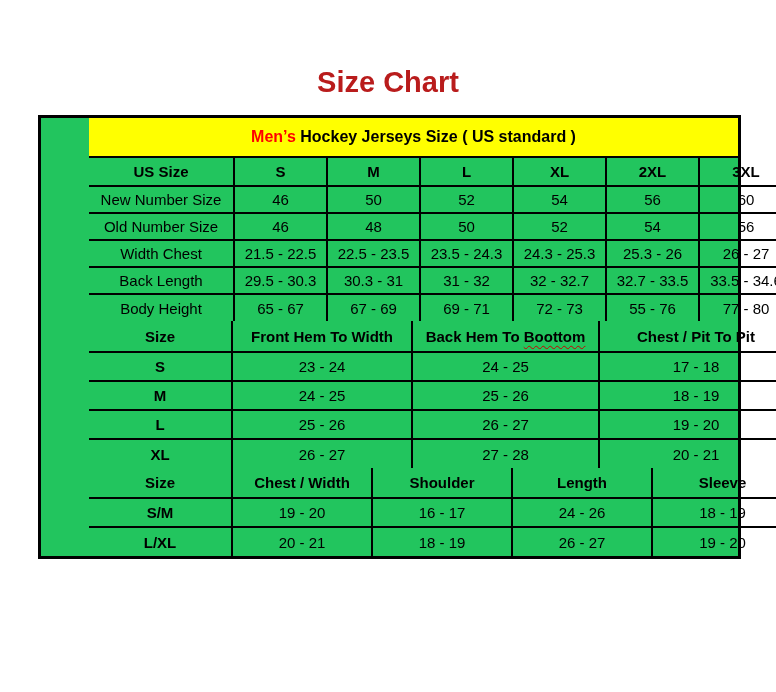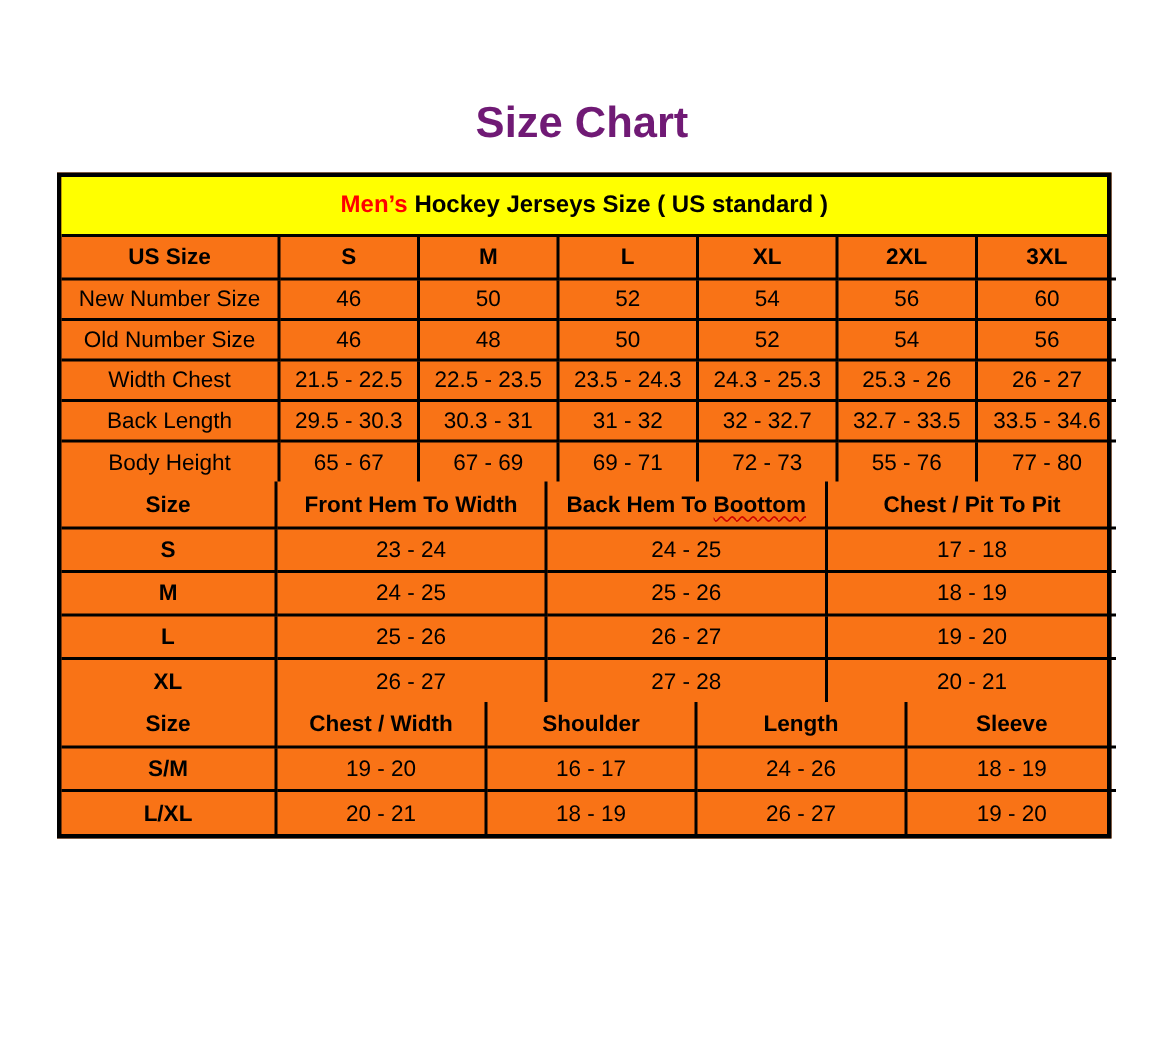--- a/index.html
+++ b/index.html
@@ -4,29 +4,30 @@
 <style>
   * { box-sizing: border-box; margin: 0; padding: 0; }
   html, body { width: 776px; height: 692px; background: #ffffff; }
   body { font-family: "Liberation Sans", sans-serif; color: #000; }
 
   .title {
     padding-top: 66px;
     text-align: center;
     font-size: 29px;
     font-weight: bold;
-    color: #701a75;
+    color: #b91c1c;
     letter-spacing: 0px;
   }
 
   .chart {
     width: 703px;
     margin: 16px auto 0 38px;
     border: 3px solid #000;
-    background: #f97316;
+    background: #22c55e;
+    padding-left: 48px;
   }
 
   .band {
     background: #FFFF00;
     text-align: center;
     font-weight: bold;
     font-size: 16px;
     padding: 5px 0;
     border-bottom: 2px solid #000;
     border-top: 2px solid #000;

